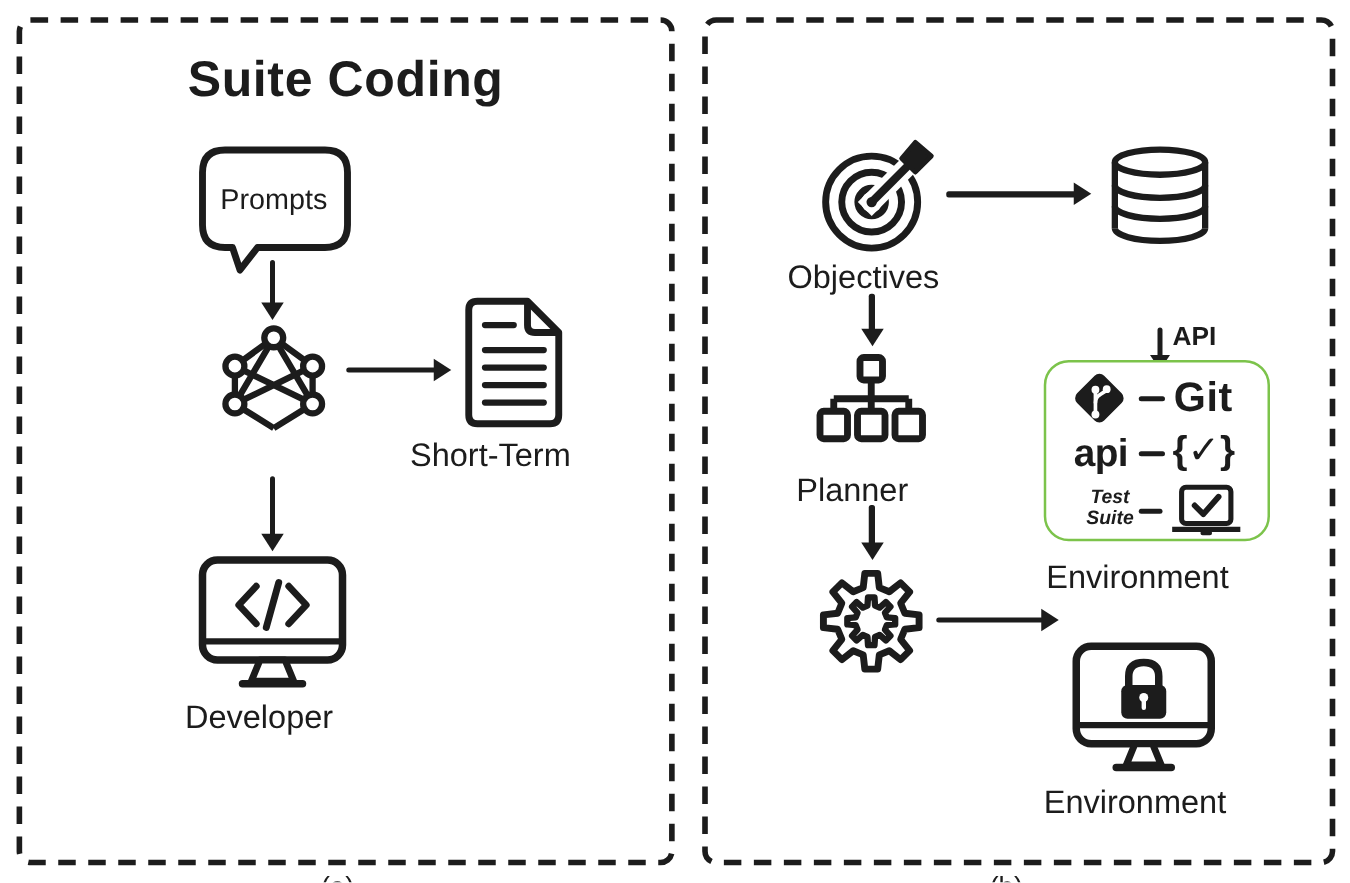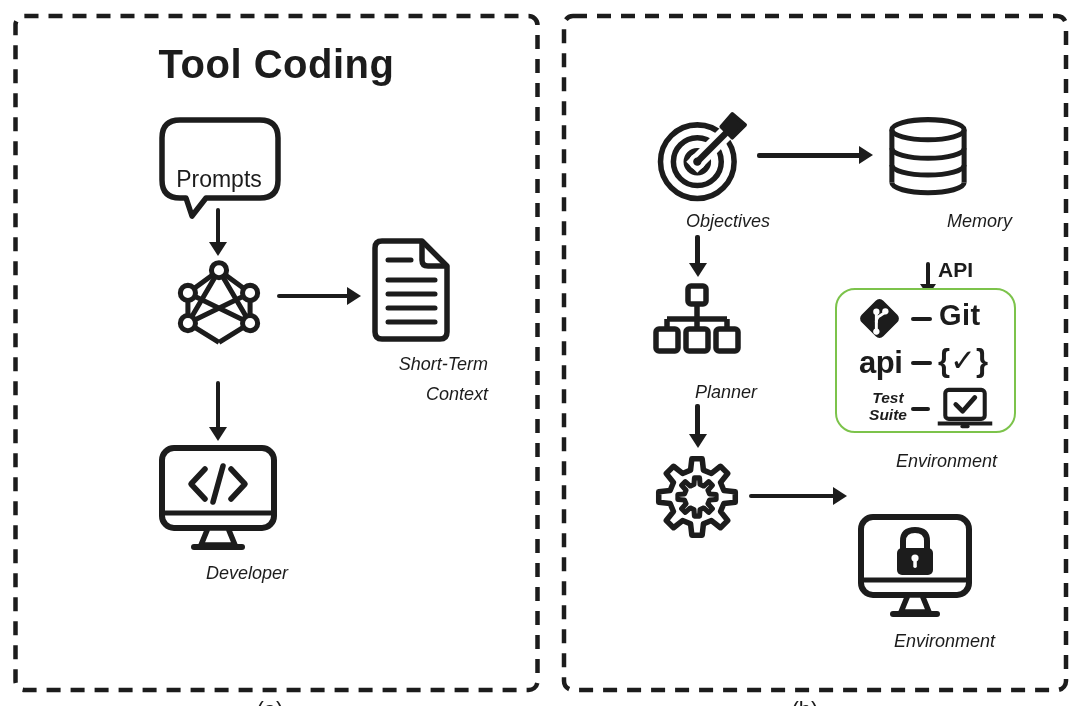--- a/index.html
+++ b/index.html
@@ -8,48 +8,48 @@
   }
   html,body{margin:0;padding:0;background:#fff;}
   .stage{
     position:relative;width:1080px;height:706px;background:#ffffff;
     overflow:hidden;
     font-family:"Liberation Sans","DejaVu Sans",sans-serif;
     color:var(--ink);
   }
   .abs{position:absolute;}
   .panel-title{font-size:40px;font-weight:700;text-align:center;letter-spacing:0.5px;}
-  .node-label{font-size:18px;font-weight:400;text-align:right;line-height:30px;font-style:italic;}
+  .node-label{font-size:26px;font-weight:400;text-align:left;line-height:30px;}
   .vline{position:absolute;width:4.5px;background:var(--ink);border-radius:2px;}
   .hline{position:absolute;height:4.5px;background:var(--ink);border-radius:2px;}
   .tri-d{position:absolute;width:0;height:0;border-left:9px solid transparent;border-right:9px solid transparent;border-top:14px solid var(--ink);}
   .tri-d.small{border-left-width:8px;border-right-width:8px;border-top-width:12px;}
   .tri-r{position:absolute;width:0;height:0;border-top:9px solid transparent;border-bottom:9px solid transparent;border-left:14px solid var(--ink);}
   .dash{position:absolute;height:4px;background:var(--ink);border-radius:2px;}
   .greenbox{position:absolute;border:2.5px solid var(--green);border-radius:20px;background:#fff;}
-  .bubble-text{font-size:23px;text-align:center;margin-top:20px;}
+  .bubble-text{font-size:23px;text-align:center;}
   .api-tag{font-size:21px;font-weight:700;}
-  .git-word{font-size:29px;font-weight:700;letter-spacing:0.5px;}
+  .git-word{font-size:33px;font-weight:700;letter-spacing:0.5px;}
   .api-word{font-size:31px;font-weight:800;letter-spacing:-0.5px;}
   .brace-check{font-size:31px;font-weight:700;}
   .testsuite{font-size:15.5px;font-weight:700;line-height:17px;text-align:center;}
   .caption{font-size:22px;font-weight:400;text-align:center;}
   svg{display:block;overflow:visible;}
 </style>
 </head>
 <body>
 
 <div class="stage">
 
   <svg class="abs" style="left:0;top:0" width="1080" height="706" viewBox="0 0 1080 706">
     <rect x="15.5" y="16" width="522" height="674" rx="9" fill="none" stroke="var(--ink)" stroke-width="4.5" stroke-dasharray="14 10"></rect>
     <rect x="564" y="16" width="502" height="674" rx="9" fill="none" stroke="var(--ink)" stroke-width="4.5" stroke-dasharray="14 10"></rect>
   </svg>
 
-  <div class="abs panel-title" style="left:13px;top:42px;width:527px;">Tool Coding</div>
+  <div class="abs panel-title" style="left:13px;top:42px;width:527px;">Suite Coding</div>
 
   <svg class="abs" style="left:150px;top:114px" width="140" height="108" viewBox="0 0 140 108">
     <path d="M 30 6 H 110 Q 128 6 128 24 V 66 Q 128 84 110 84 H 56 L 42 102 L 36 84 H 30 Q 12 84 12 66 V 24 Q 12 6 30 6 Z" fill="#fff" stroke="var(--ink)" stroke-width="5.5" stroke-linejoin="round"></path>
   </svg>
   <div class="abs bubble-text" style="left:160px;top:146px;width:118px;">Prompts</div>
 
   <div>
     <div class="vline" style="left:215.5px;top:208px;height:36px"></div>
     <div class="tri-d" style="left:209px;top:242px"></div>
   </div>
@@ -79,21 +79,20 @@
     <g stroke="var(--ink)" stroke-width="5" stroke-linecap="round">
       <path d="M 22 24 H 45"></path>
         <path d="M 22 44 H 69"></path>
         <path d="M 22 58 H 69"></path>
         <path d="M 22 72 H 69"></path>
         <path d="M 22 86 H 69"></path>
     </g>
   </svg>
   <div class="abs node-label" style="left:328px;top:349px;width:160px;">
     <span style="display:block">Short-Term</span>
-    <span style="display:block">Context</span>
   </div>
 
   <div>
     <div class="vline" style="left:215.5px;top:381px;height:48px"></div>
     <div class="tri-d" style="left:209px;top:427px"></div>
   </div>
 
   <svg class="abs" style="left:157px;top:443px" width="122" height="112" viewBox="0 0 122 112">
     <rect x="5" y="5" width="112" height="80" rx="12" fill="#fff" stroke="var(--ink)" stroke-width="6"></rect>
     <path d="M 5 70 H 117" stroke="var(--ink)" stroke-width="5"></path>
@@ -130,21 +129,20 @@
       <ellipse cx="50" cy="15" rx="43" ry="12"></ellipse>
       <path d="M 7 15 V 78 M 93 15 V 78"></path>
       <path d="M 7 78 A 43 12 0 0 0 93 78"></path>
       <path d="M 7 37 A 43 12 0 0 0 93 37"></path>
       <path d="M 7 57 A 43 12 0 0 0 93 57"></path>
     </g>
   </svg>
 
   <div class="abs node-label" style="left:630px;top:206px;width:140px;">Objectives</div>
   <div class="abs node-label" style="left:852px;top:206px;width:160px;">
-    <span style="display:block">Memory</span>
   </div>
 
   <div>
     <div class="vline" style="left:695px;top:235px;height:30px"></div>
     <div class="tri-d" style="left:688.5px;top:263px"></div>
   </div>
 
   <div>
     <div class="vline" style="left:925.5px;top:262px;height:24px"></div>
     <div class="tri-d small" style="left:920px;top:284px"></div>

